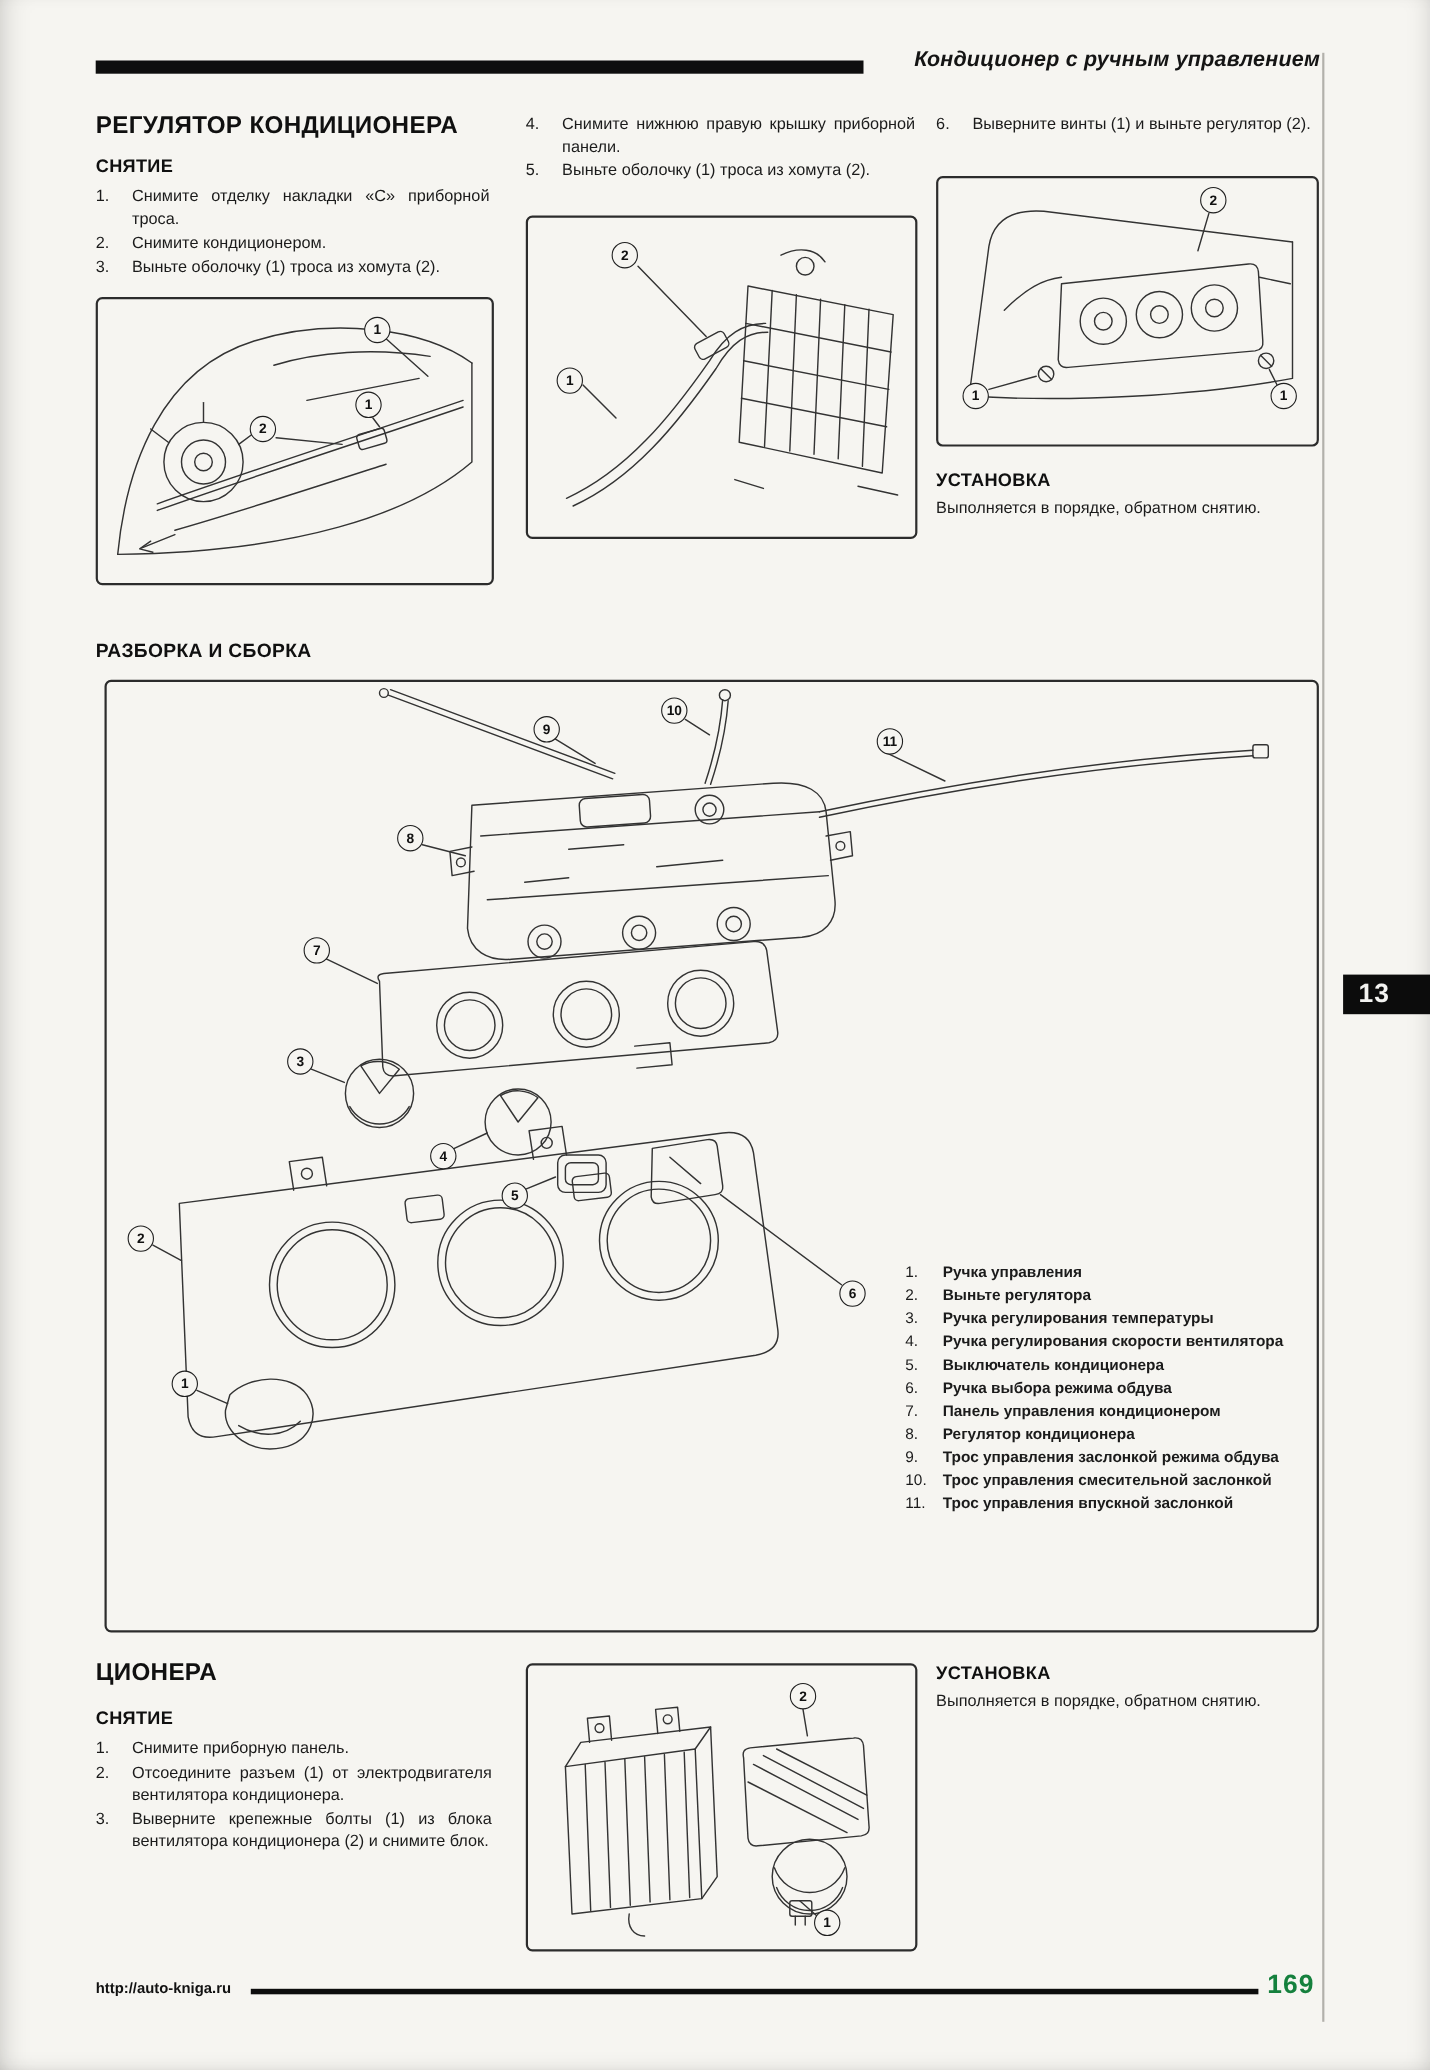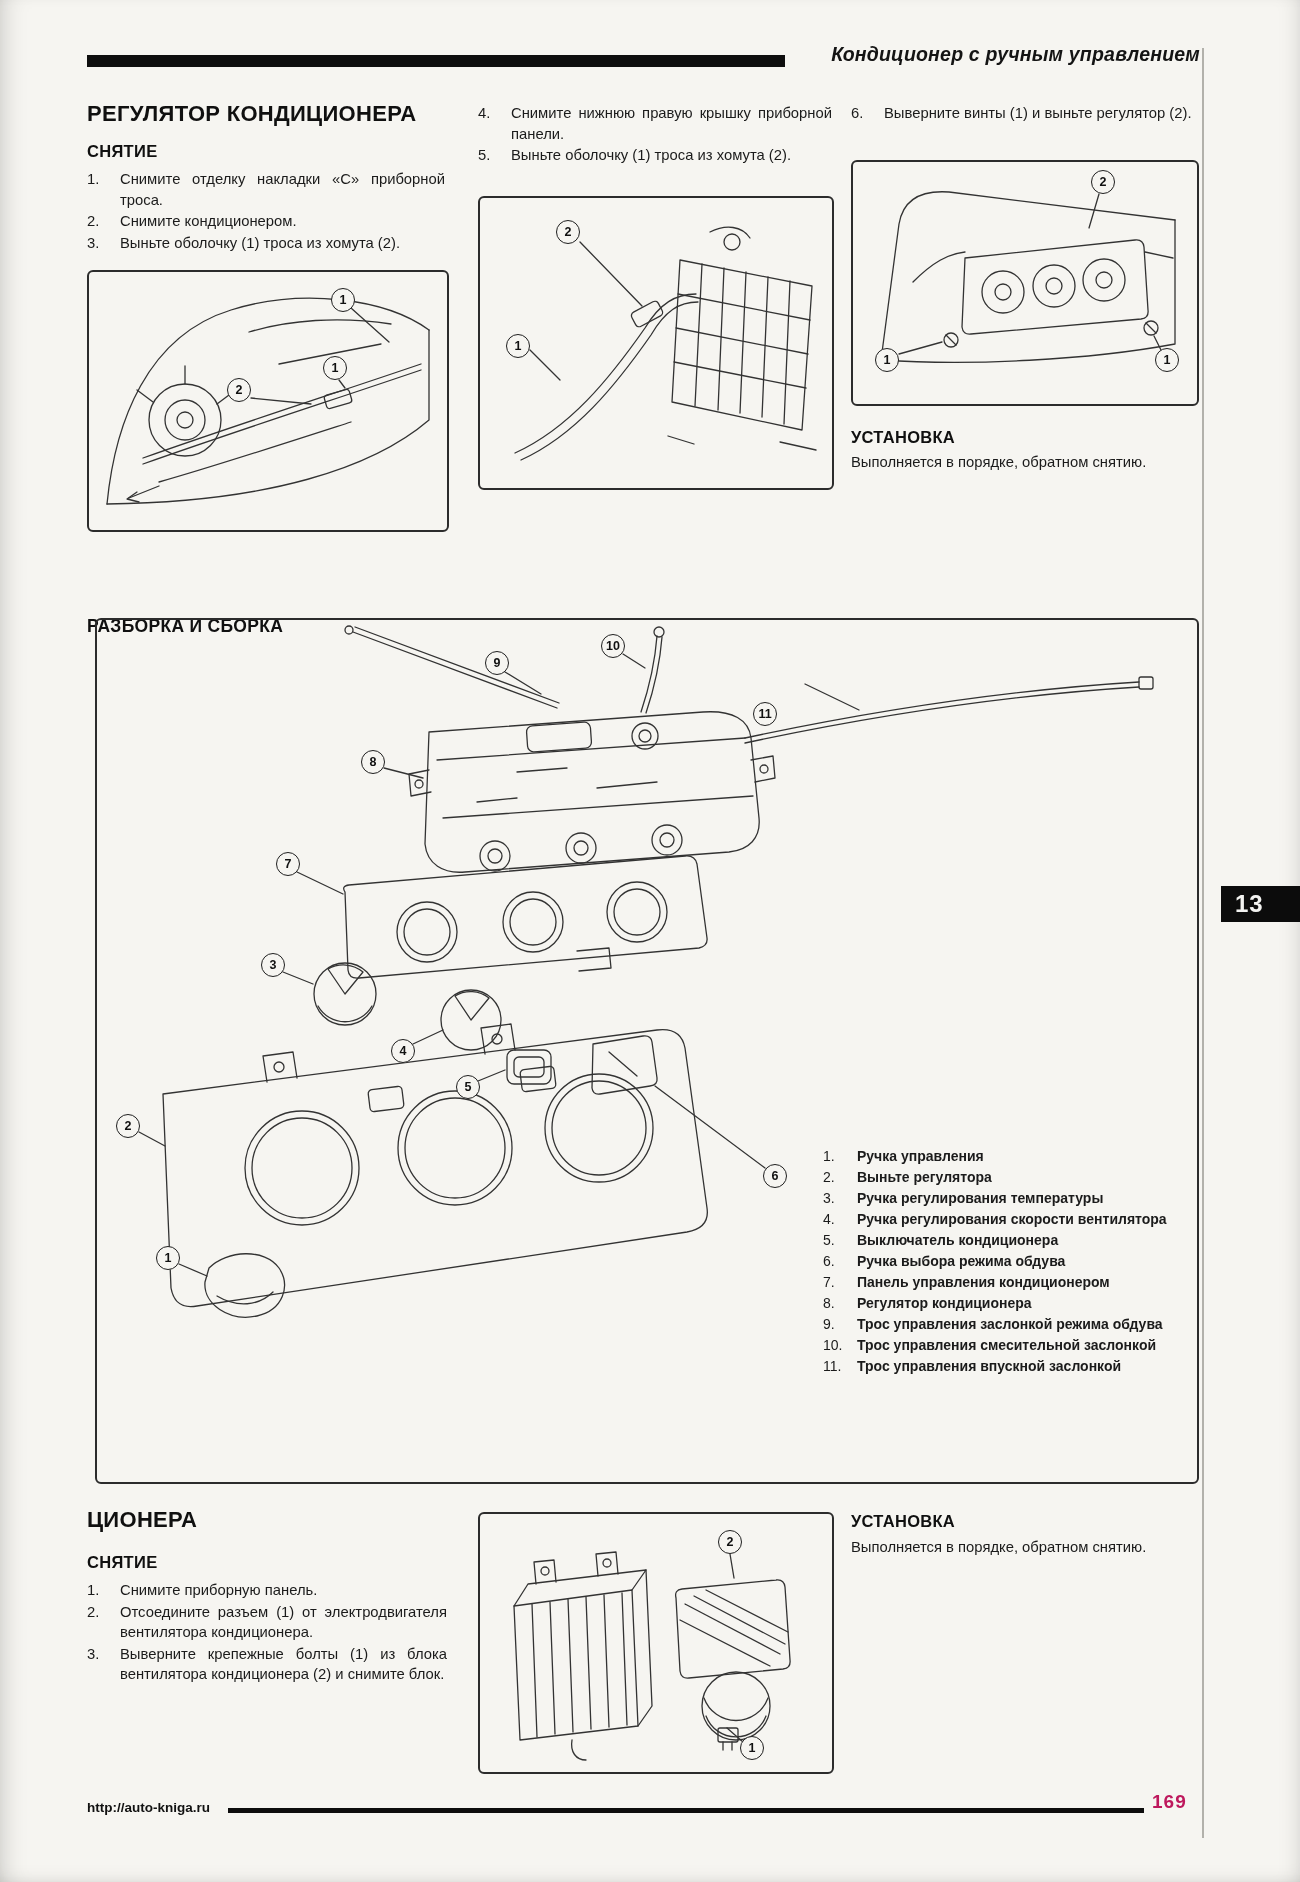--- a/index.html
+++ b/index.html
@@ -27,21 +27,21 @@
     font-size:12.5px;font-weight:bold;color:#111;box-sizing:border-box;z-index:3;
   }
   .parts{font-size:14px;line-height:21px;}
   .part{display:flex;}
   .part .n{width:34px;flex:none;}
   .part .t{flex:1;font-weight:bold;}
   .tab13{background:#0c0c0c;color:#f3f3f1;font-size:24px;font-weight:bold;
     display:flex;align-items:center;padding-left:14px;letter-spacing:1px;}
   .footer-url{font-size:13.5px;font-weight:bold;color:#111;}
   .footer-line{background:#0d0d0d;}
-  .page-num{font-size:19px;font-weight:bold;color:#be185d;letter-spacing:1px;}
+  .page-num{font-size:24px;font-weight:bold;color:#15803d;letter-spacing:1px;}
   .edge{background:#8e8c85;opacity:.65;}
   svg *{vector-effect:non-scaling-stroke;}
 </style>
 </head>
 <body>
 
 <div class="page">
 
   <div class="abs hdr-bar" style="left:87px;top:55px;width:698px;height:12px;"></div>
   <div class="abs hdr-title" style="left:690px;top:43px;width:510px;text-align:right;">Кондиционер с ручным управлением</div>
@@ -167,21 +167,21 @@
       </g>
     </svg>
     <div class="callout" style="left:238px;top:8px;">2</div>
     <div class="callout" style="left:302px;top:186px;">1</div>
     <div class="callout" style="left:22px;top:186px;">1</div>
   </div>
 
   <div class="abs h-sub" style="left:851px;top:428px;">УСТАНОВКА</div>
   <div class="abs body-txt" style="left:851px;top:452px;width:344px;">Выполняется в порядке, обратном снятию.</div>
 
-  <div class="abs h-sub" style="left:87px;top:581px;font-size:17.5px;margin-top:35px;">РАЗБОРКА И СБОРКА</div>
+  <div class="abs h-sub" style="left:87px;top:581px;font-size:17.5px;">РАЗБОРКА И СБОРКА</div>
 
   <div class="abs fig" style="left:95px;top:618px;width:1100px;height:862px;">
     <svg viewBox="0 0 1100 862">
       <g stroke="#333" fill="none" stroke-width="1.3" stroke-linecap="round" stroke-linejoin="round">
 
         <circle cx="252" cy="10" r="4"></circle>
         <path d="M256,12 L460,88"></path>
           <path d="M258,7 L462,83"></path>
 
         <circle cx="562" cy="12" r="5"></circle>
@@ -260,21 +260,21 @@
         <path d="M316,424 L346,410"></path>
         <path d="M381,461 L408,450"></path>
         <path d="M668,548 L558,466"></path>
         <path d="M42,512 L68,526"></path>
         <path d="M82,644 L110,656"></path>
       </g>
     </svg>
 
     <div class="callout" style="left:388px;top:31px;">9</div>
     <div class="callout" style="left:504px;top:14px;">10</div>
-    <div class="callout" style="left:656px;top:42px;margin-top:40px;">11</div>
+    <div class="callout" style="left:700px;top:42px;">11</div>
     <div class="callout" style="left:264px;top:130px;">8</div>
     <div class="callout" style="left:179px;top:232px;">7</div>
     <div class="callout" style="left:164px;top:333px;">3</div>
     <div class="callout" style="left:294px;top:419px;">4</div>
     <div class="callout" style="left:359px;top:455px;">5</div>
     <div class="callout" style="left:666px;top:544px;">6</div>
     <div class="callout" style="left:19px;top:494px;">2</div>
     <div class="callout" style="left:59px;top:626px;">1</div>
 
     <div class="abs parts" style="left:726px;top:526px;width:360px;">

